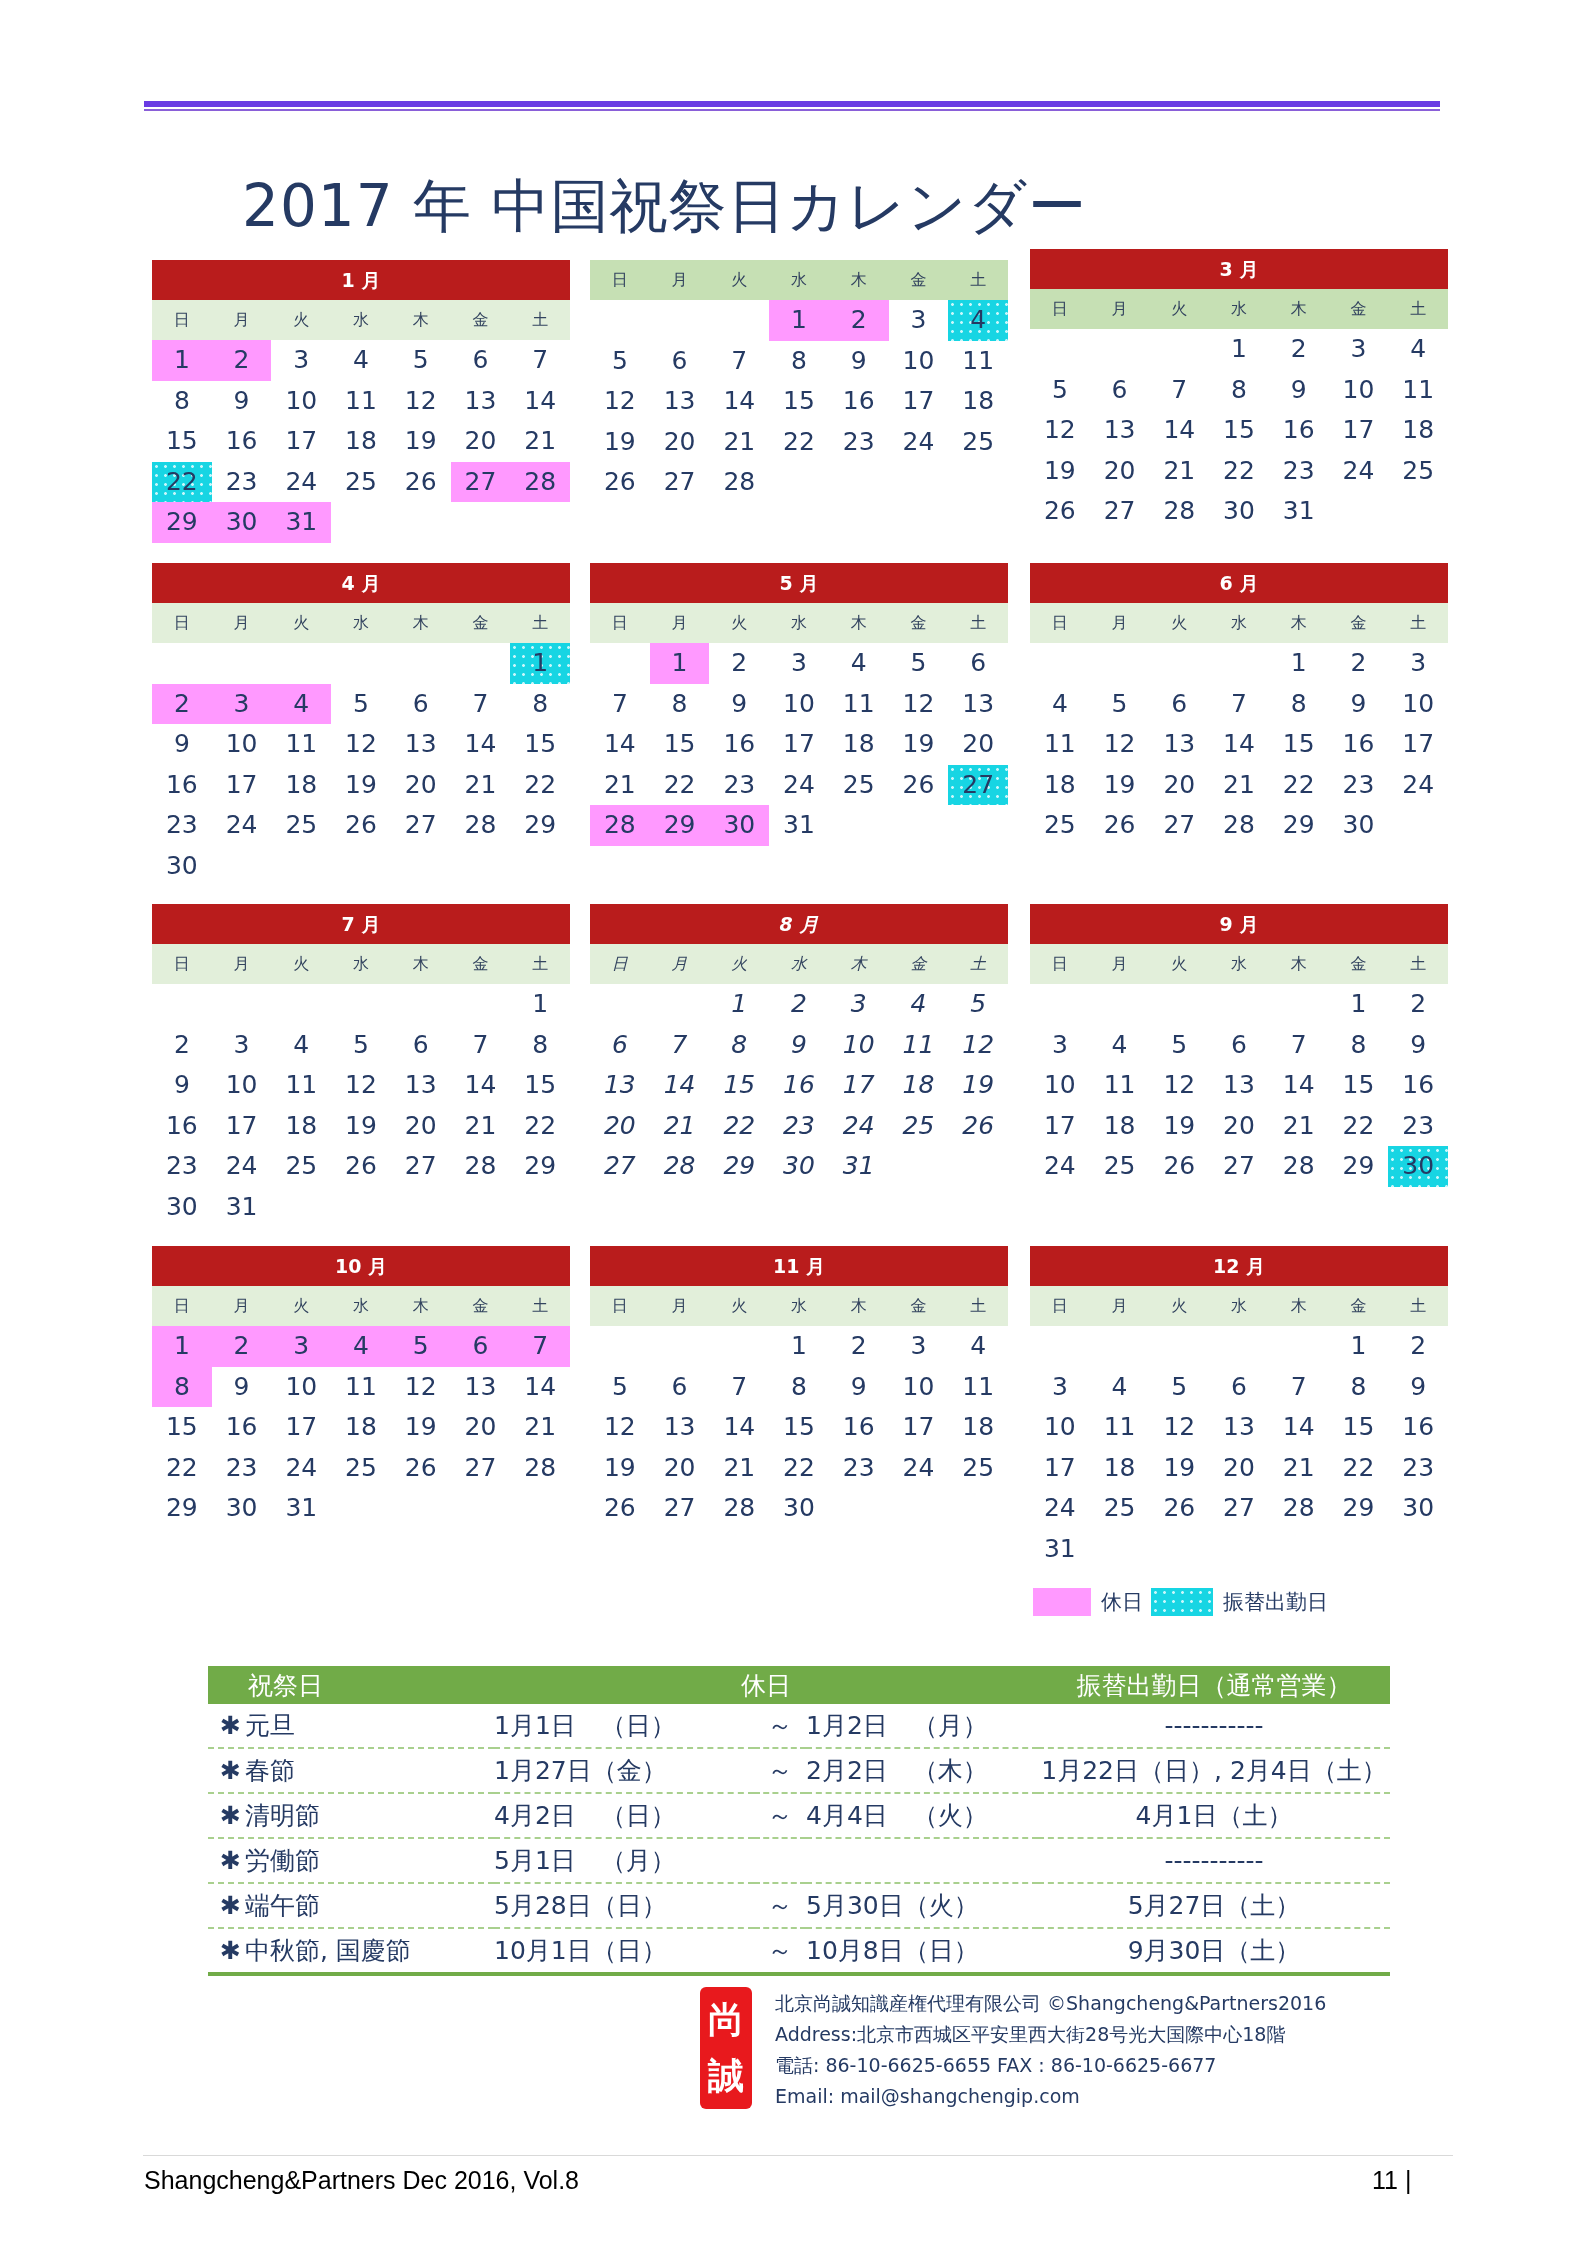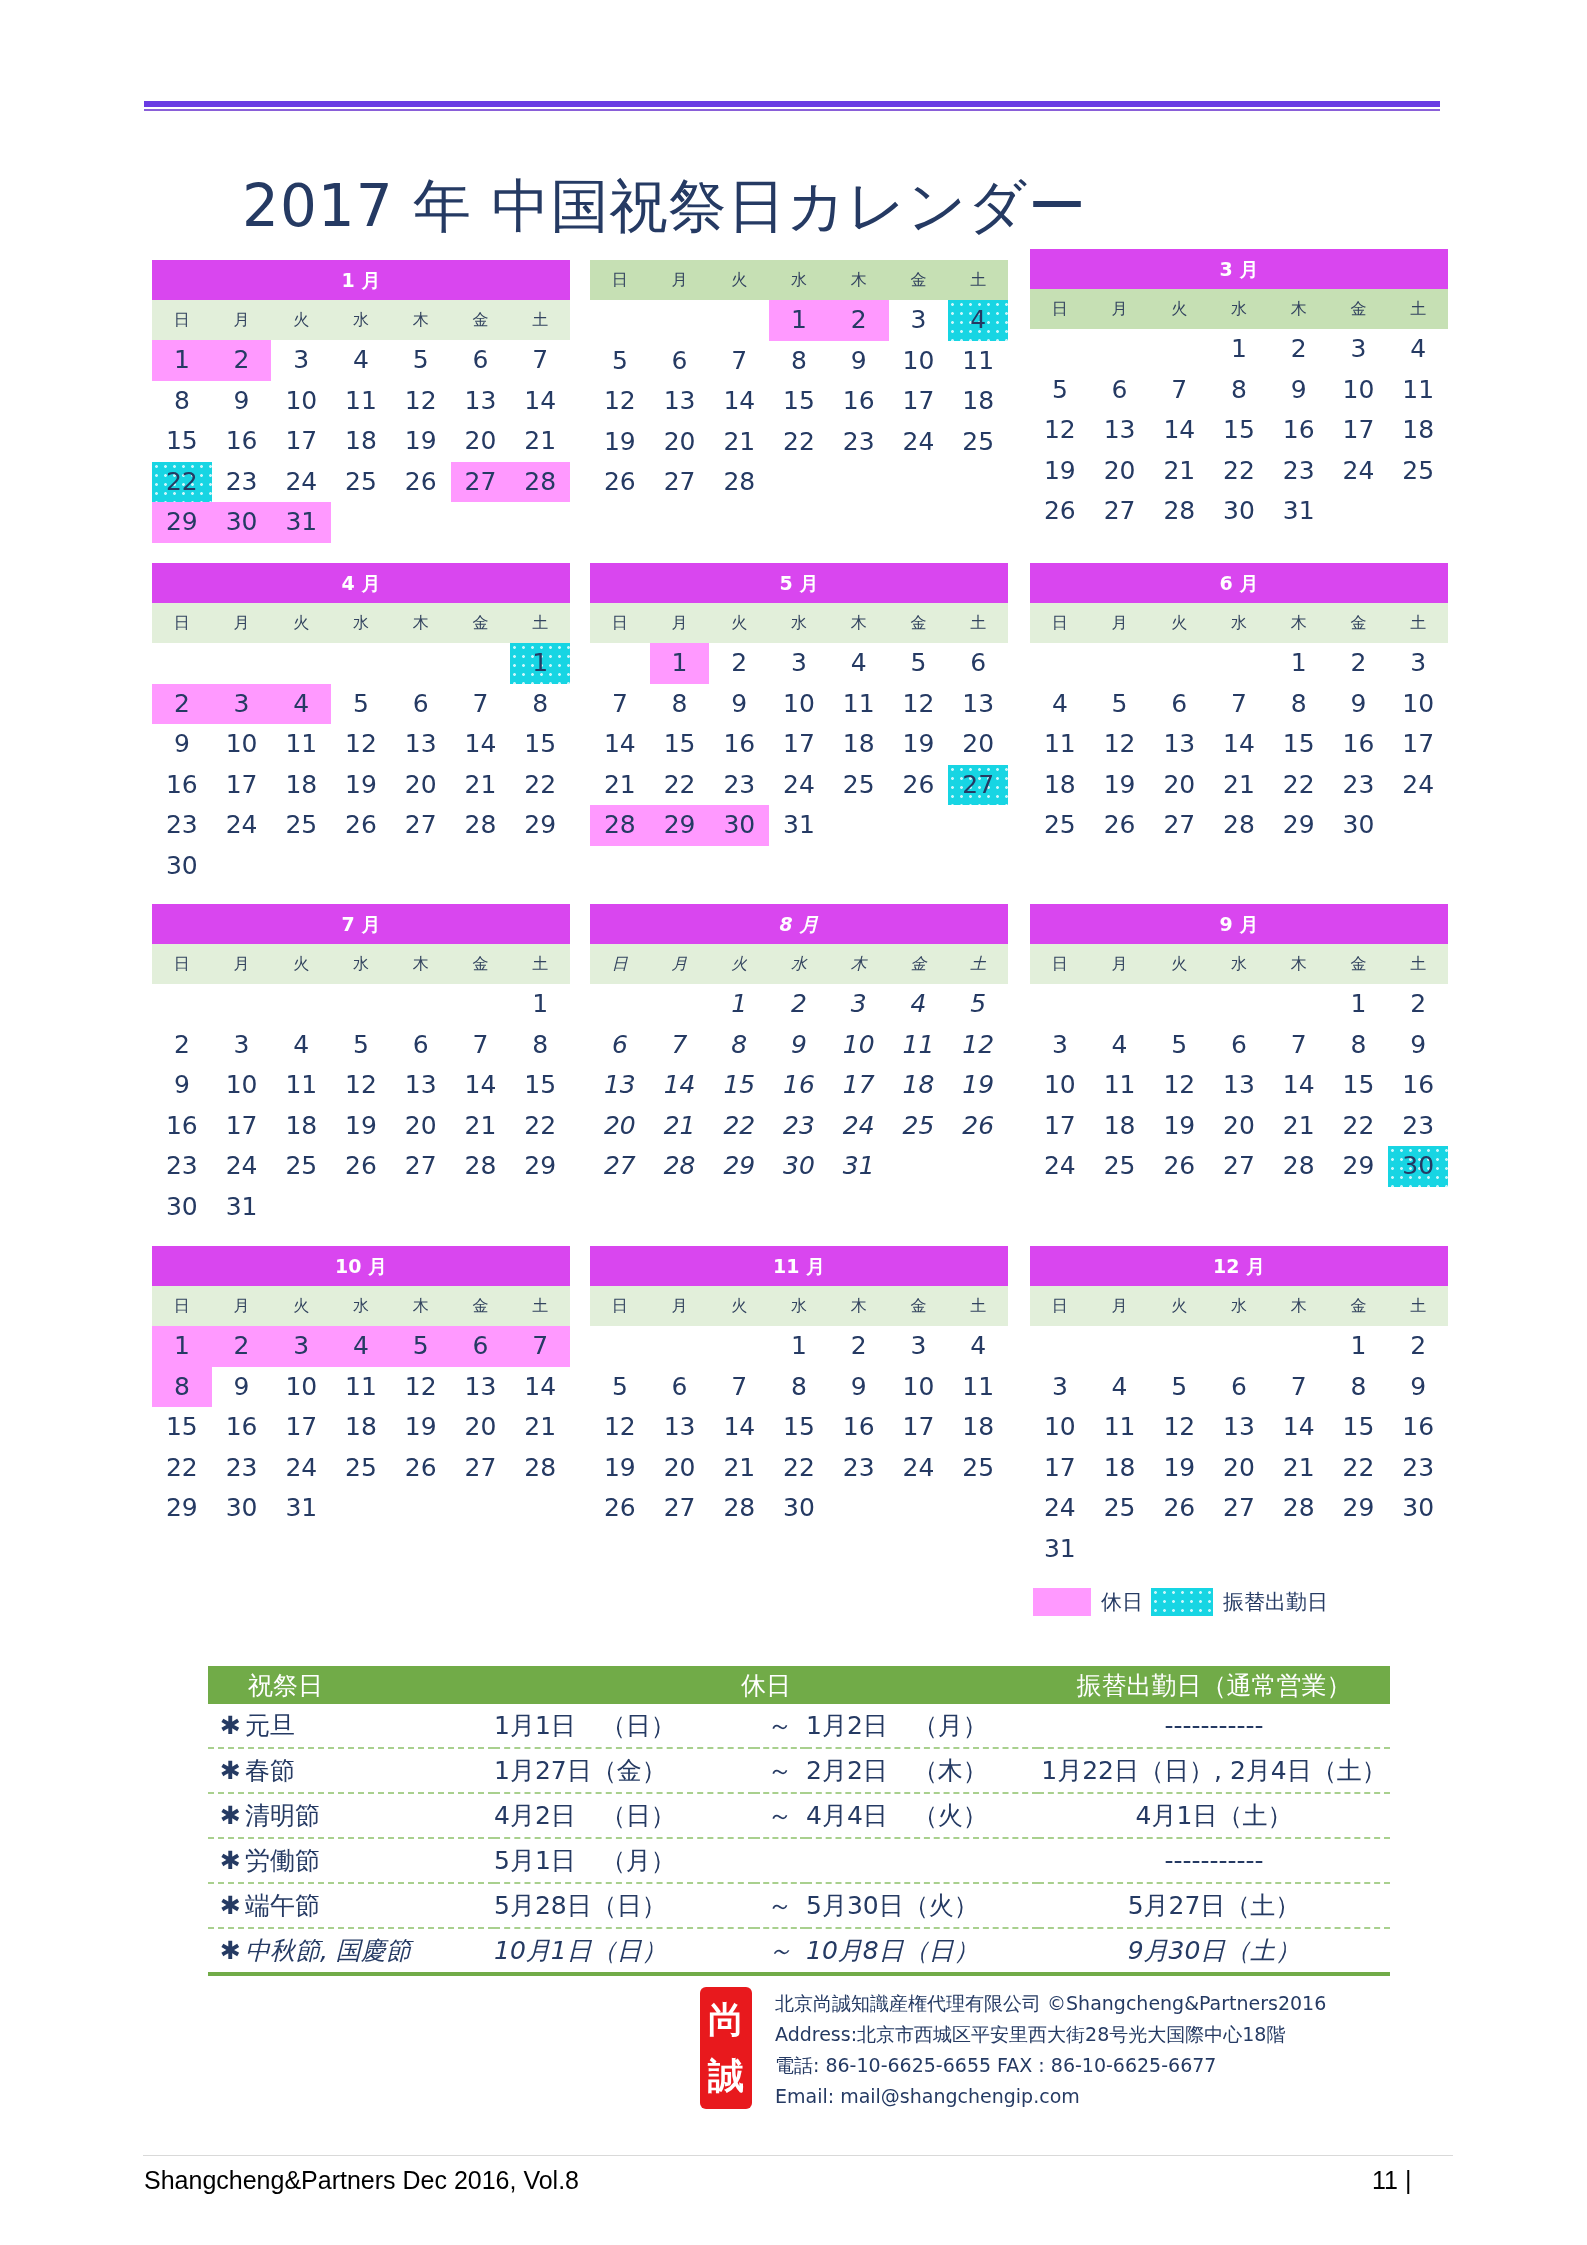--- a/index.html
+++ b/index.html
@@ -3,40 +3,40 @@
 <meta charset="utf-8">
 <style>
   html,body{margin:0;padding:0;background:#ffffff;}
   body{width:1587px;height:2245px;position:relative;overflow:hidden;
        font-family:"DejaVu Sans","Liberation Sans",sans-serif;color:#253a63;}
   .topbar{position:absolute;left:144px;top:101px;width:1296px;height:6px;background:#6a3be3;}
   .topbar2{position:absolute;left:144px;top:109px;width:1296px;height:2px;background:#8a5fd8;}
   .title{position:absolute;left:0;top:168px;width:1329px;text-align:center;
          font-size:58px;letter-spacing:1px;color:#253a63;line-height:76px;}
   .month{position:absolute;width:418px;}
-  .mhead{height:40px;background:#d946ef;color:#fff;text-align:center;font-weight:bold;
+  .mhead{height:40px;background:#b91c1c;color:#fff;text-align:center;font-weight:bold;
          font-size:19px;line-height:40px;}
   .wdays{display:grid;grid-template-columns:repeat(7,1fr);height:40px;background:#e2efda;}
   .wdays.alt{background:#c6e0b4;}
   .wd{text-align:center;line-height:40px;font-size:16px;color:#33445f;}
   .days{display:grid;grid-template-columns:repeat(7,1fr);grid-auto-rows:40.5px;}
   .day{text-align:center;line-height:40.5px;font-size:25px;color:#253a63;}
   .day.hol{background:#ff99ff;}
   .day.work{background-color:#17d5e3;
     background-image:radial-gradient(circle,#c8f7fb 1.2px,transparent 1.6px);
     background-size:9px 9px;}
   .legend{position:absolute;left:1033px;top:1587px;height:30px;display:flex;align-items:center;}
   .sw{width:58px;height:28px;}
   .sw.hol{background:#ff99ff;}
   .sw.work{background-color:#17d5e3;background-image:radial-gradient(circle,#c8f7fb 1.2px,transparent 1.6px);background-size:9px 9px;width:62px;}
   .lt{font-size:21px;color:#253a63;margin:0 8px 0 10px;}
   .htable{position:absolute;left:208px;top:1666px;width:1182px;border-collapse:collapse;}
   .htable th{background:#71ab48;color:#fff;font-weight:normal;font-size:25px;height:38px;padding:0;}
   .htable td{height:43px;font-size:25px;color:#253a63;border-bottom:2px dashed #a9d08e;padding:0;white-space:nowrap;}
-  .htable tr:last-child td{border-bottom:4px solid #71ab48;font-style:italic;}
+  .htable tr:last-child td{border-bottom:4px solid #71ab48;}
   .star{color:#253a63;font-weight:bold;margin:0 4px 0 12px;}
   .c-name{width:246px;}
   .c-from{width:260px;}
   .c-tilde{width:52px;text-align:center;}
   .c-to{width:232px;}
   .c-work{text-align:center;}
   .seal{position:absolute;left:700px;top:1987px;width:52px;height:122px;background:#e8191d;border-radius:6px;
         display:flex;flex-direction:column;align-items:center;justify-content:center;color:#fff;
         font-size:36px;line-height:56px;font-weight:bold;}
   .company{position:absolute;left:775px;top:1988px;font-size:19px;line-height:31px;color:#253a63;}

